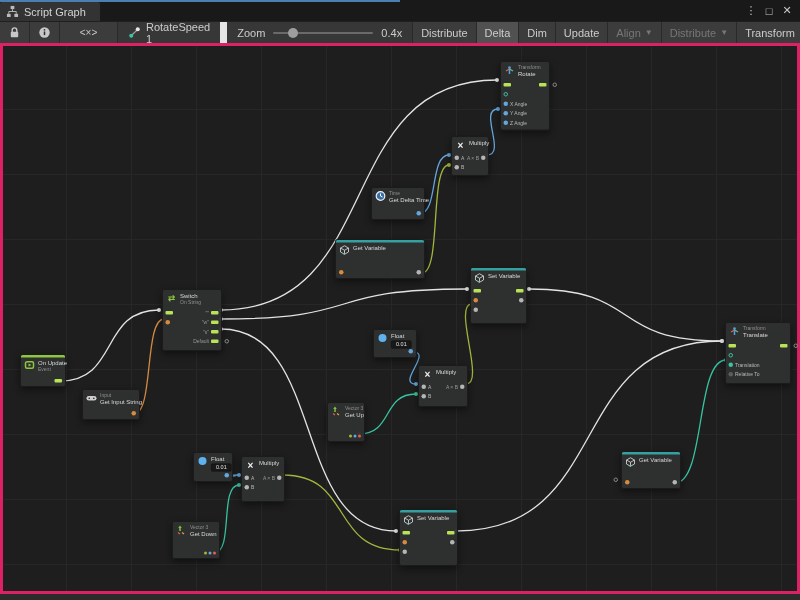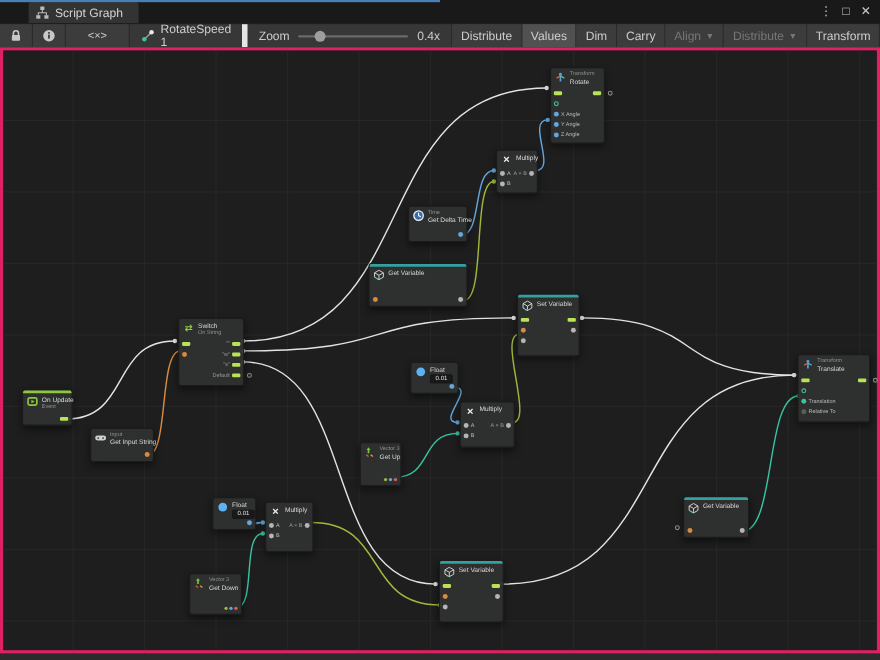--- a/index.html
+++ b/index.html
@@ -3,36 +3,36 @@
 <meta charset="utf-8">
 <style>
   * { margin:0; padding:0; box-sizing:border-box; }
   body { background:#111; font-family:"Liberation Sans", sans-serif; }
   .window { position:relative; width:800px; height:600px; background:#2b2b2b; overflow:hidden; }
 
   
   .tabstrip { position:relative; height:21px; background:#191919; display:flex; align-items:stretch; }
   .focusline { position:absolute; top:0; left:0; width:400px; height:2px; background:#4a7fb5; z-index:3; }
   .tab { display:flex; align-items:center; gap:5px; padding:0 14px 0 6px; background:#333333; color:#d4d4d4;
-         font-size:11px; margin-top:2px; border-radius:2px 2px 0 0;margin-left:26px; }
+         font-size:11px; margin-top:2px; border-radius:2px 2px 0 0; }
   .tabicon { width:13px; height:13px; display:inline-flex; }
   .wctrls { margin-left:auto; display:flex; align-items:center; gap:4px; padding-right:6px; color:#c8c8c8; }
   .wctrls span { font-size:11px; width:14px; text-align:center; cursor:default; }
 
   
   .toolbar { height:22px; background:#373737; display:flex; align-items:stretch; font-size:11px; color:#cccccc;
              border-top:1px solid #1f1f1f; }
   .tbtn { display:flex; align-items:center; justify-content:center; padding:0 8px; border-right:1px solid #2a2a2a;
           background:#3c3c3c; white-space:nowrap; cursor:default; }
   .tbtn.icn { width:30px; }
   .tbtn.wide { width:58px; }
   .tbtn.active { background:#515151; }
   .tbtn.disabled { color:#777777; }
   .caret { font-size:8px; margin-left:4px; }
-  .badge { display:flex; align-items:center; gap:5px; padding:0 10px; border-right:5px solid #e5e5e5; }
+  .badge { display:flex; align-items:center; gap:5px; padding:0 10px; border-right:7px solid #e5e5e5; }
   .zoomwrap { flex:1; display:flex; align-items:center; gap:8px; padding:0 10px; border-right:1px solid #2a2a2a; }
   .slider { position:relative; width:100px; height:10px; }
   .slider .track { position:absolute; top:4px; left:0; right:0; height:2px; background:#6a6a6a; border-radius:1px; }
   .slider .knob { position:absolute; top:0; width:10px; height:10px; border-radius:50%; background:#9e9e9e; }
   #tb-right { display:flex; align-items:stretch; margin-left:auto; }
 
   
   .canvas { position:absolute; left:0; top:43px; width:800px; height:551px; border:3px solid #dd2164; background:#1e1e1e; }
   .gscale { position:absolute; left:0; top:0; width:1588px; height:1090px; transform:scale(0.5); transform-origin:0 0;
             background-color:#1e1e1e;
@@ -127,23 +127,23 @@
     <div class="zoomwrap">
       <span>Zoom</span>
       <div class="slider">
         <div class="track"></div>
         <div class="knob" id="zoom-knob" style="left: calc(20% - 5px);"></div>
       </div>
       <span>0.4x</span>
     </div>
     <div id="tb-right">
         <div class="tbtn">Distribute</div>
-        <div class="tbtn active">Values</div>
+        <div class="tbtn active">Delta</div>
         <div class="tbtn">Dim</div>
-        <div class="tbtn">Carry</div>
+        <div class="tbtn">Update</div>
         <div class="tbtn disabled">Align<span class="caret">▼</span></div>
         <div class="tbtn disabled">Distribute<span class="caret">▼</span></div>
         <div class="tbtn">Transform</div>
         <div class="tbtn">Full Screen</div>
       </div>
   </div>
 
   <div class="canvas">
     <div class="gscale" id="gscale">
       <svg id="wires" width="1588" height="1090">

